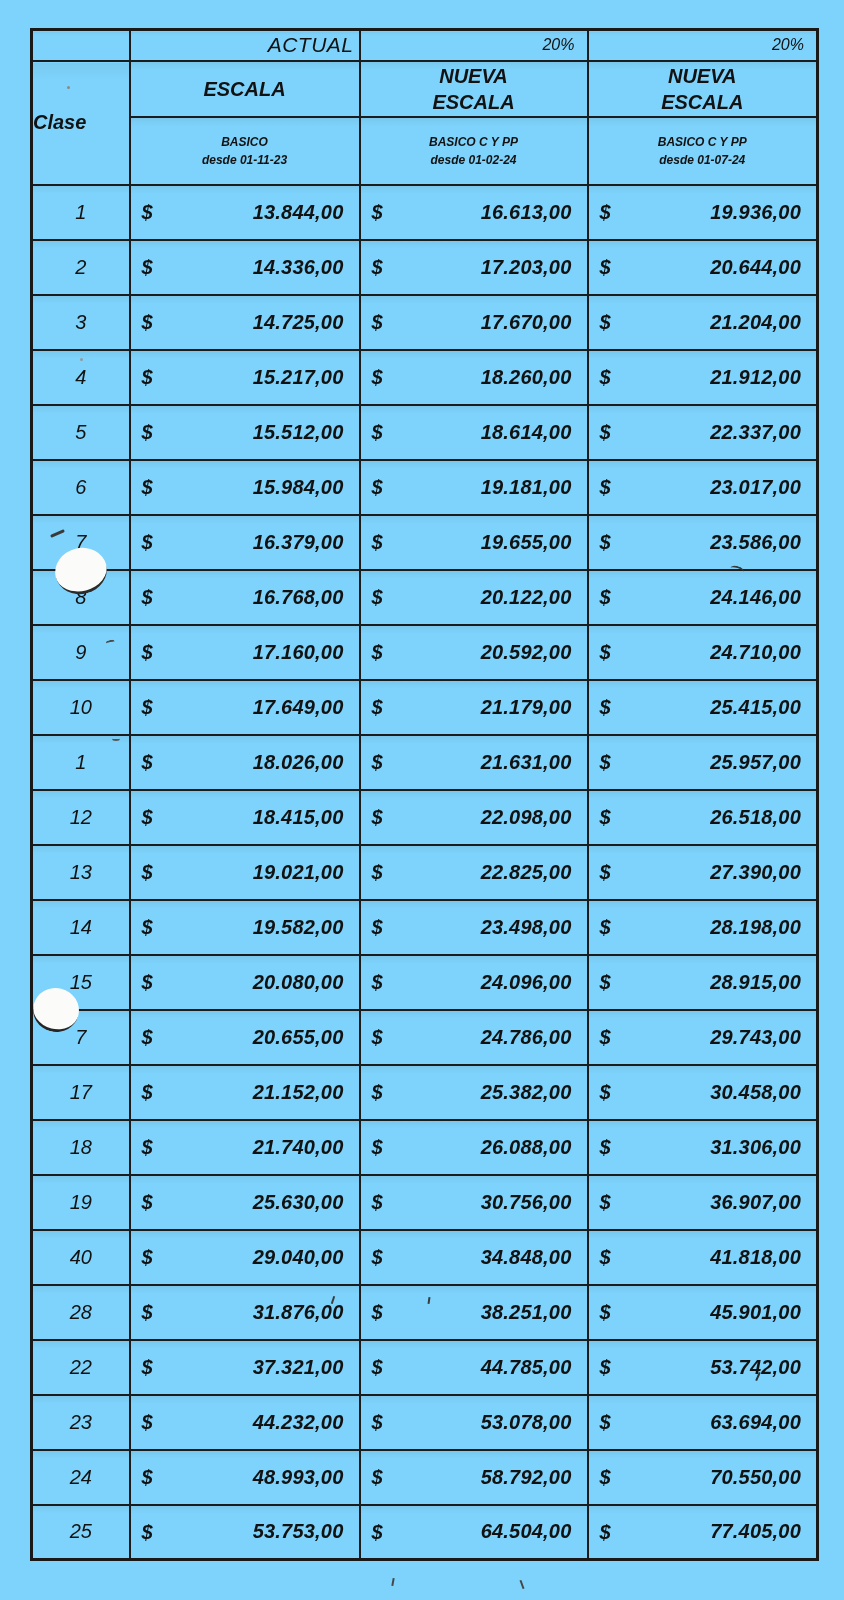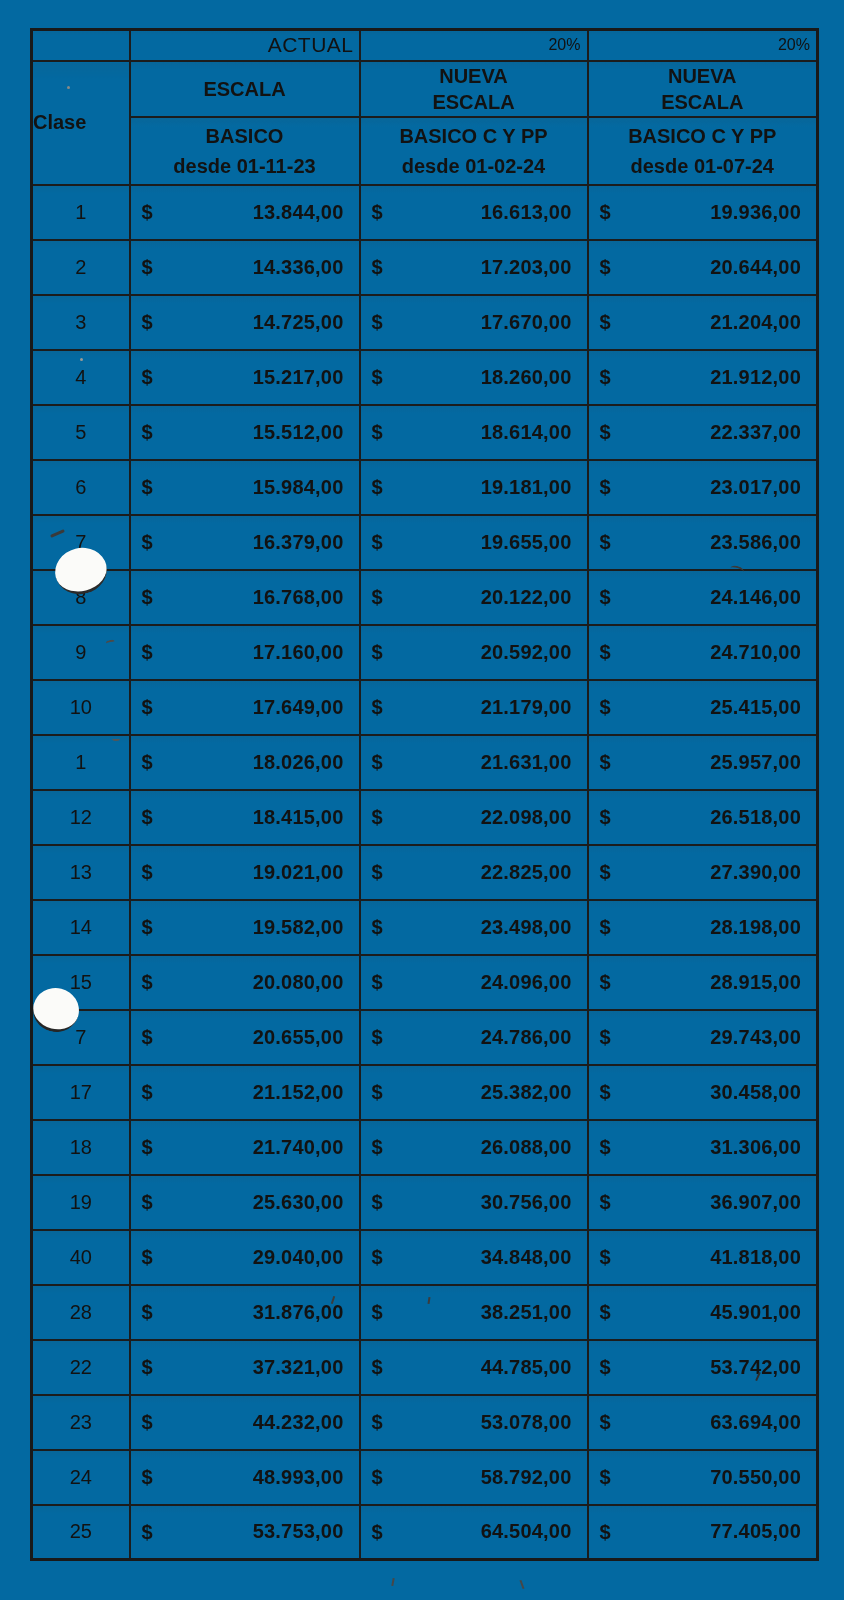--- a/index.html
+++ b/index.html
@@ -5,23 +5,24 @@
   * { box-sizing: border-box; }
   html, body { margin: 0; padding: 0; }
   body {
     width: 844px; height: 1600px;
     background: #fbfbf9;
     font-family: "Liberation Sans", sans-serif;
   }
   .page {
     position: relative;
     width: 844px; height: 1600px;
-    background: #0369a1;
+    background: #7dd3fc;
     color: #121212;
     overflow: hidden;
+    font-style: italic;
   }
   table.scale-table {
     position: absolute; left: 30px; top: 28px;
     width: 786px;
     border-collapse: collapse;
     table-layout: fixed;
     border: 3px solid #191919;
   }
   td {
     border: 2px solid #1c1c1c;
@@ -29,24 +30,24 @@
     vertical-align: middle;
     
     background: linear-gradient(180deg, rgba(60,60,52,0.07) 0, rgba(60,60,52,0) 14%);
   }
   tr.r-top  { height: 31px; }
   tr.r-group{ height: 56px; }
   tr.r-sub  { height: 68px; }
   tbody tr  { height: 55px; }
 
   .actual { font-size: 21px; font-weight: 400; text-align: right; padding-right: 5px; letter-spacing: 0.5px; }
-  .pct    { font-size: 16px; font-weight: 400; text-align: right; padding-right: 6px; }
+  .pct    { font-size: 16px; font-weight: 400; text-align: right; padding-right: 12px; }
   .clase-h{ font-weight: 700; font-size: 20px; text-align: left; }
   .group  { font-weight: 700; font-size: 20px; text-align: center; line-height: 1.3; white-space: pre-line; }
-  .sub    { text-align: center; font-weight: 700; font-size: 20px; line-height: 1.5; }
+  .sub    { text-align: center; font-weight: 700; font-size: 12px; line-height: 1.5; }
   tbody td.clase { font-size: 20px; font-weight: 400; text-align: center; }
   td.money{ position: relative; font-weight: 700; font-size: 20px; }
   .cur { position: absolute; left: 11px; top: 50%; transform: translateY(-50%); }
   .amt { display: block; text-align: right; padding-right: 15px; letter-spacing: 0.2px; }
 
   
   .artifact { position: absolute; pointer-events: none; }
   .blob-a { left: 55px;  top: 548px;  width: 52px; height: 46px; background: #fbfbf9; border-radius: 50%; border-bottom: 3px solid #2b2b2b; transform: rotate(-14deg); }
   .dash-a { left: 50px;  top: 532px;  width: 15px; height: 3px;  background: #3a3a3a; border-radius: 2px; transform: rotate(-24deg); }
   .blob-b { left: 33px;  top: 988px;  width: 46px; height: 44px; background: #fbfbf9; border-radius: 50%; border-bottom: 3px solid #262626; transform: rotate(14deg); }

